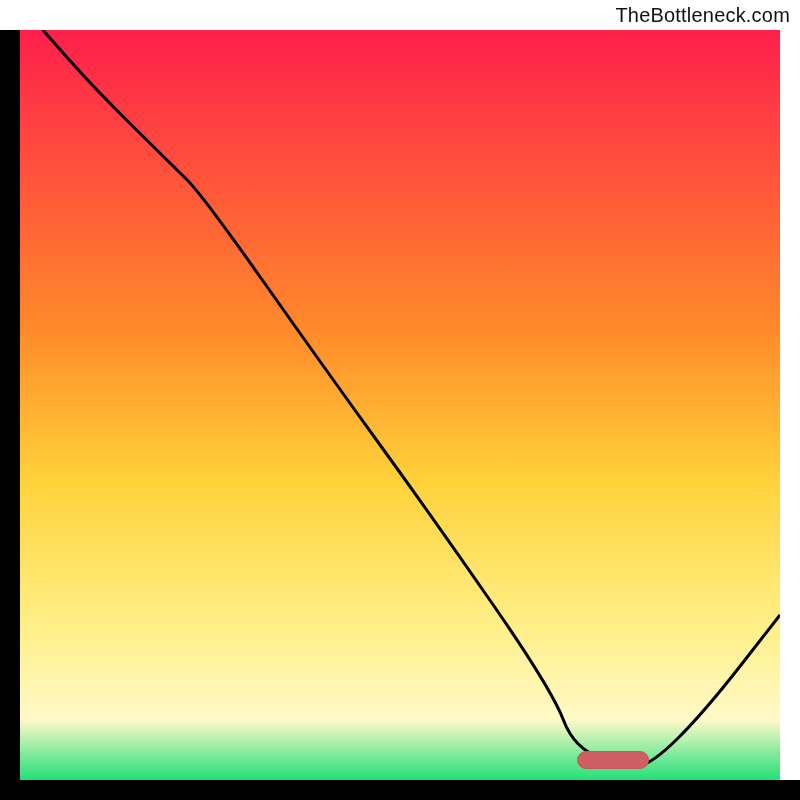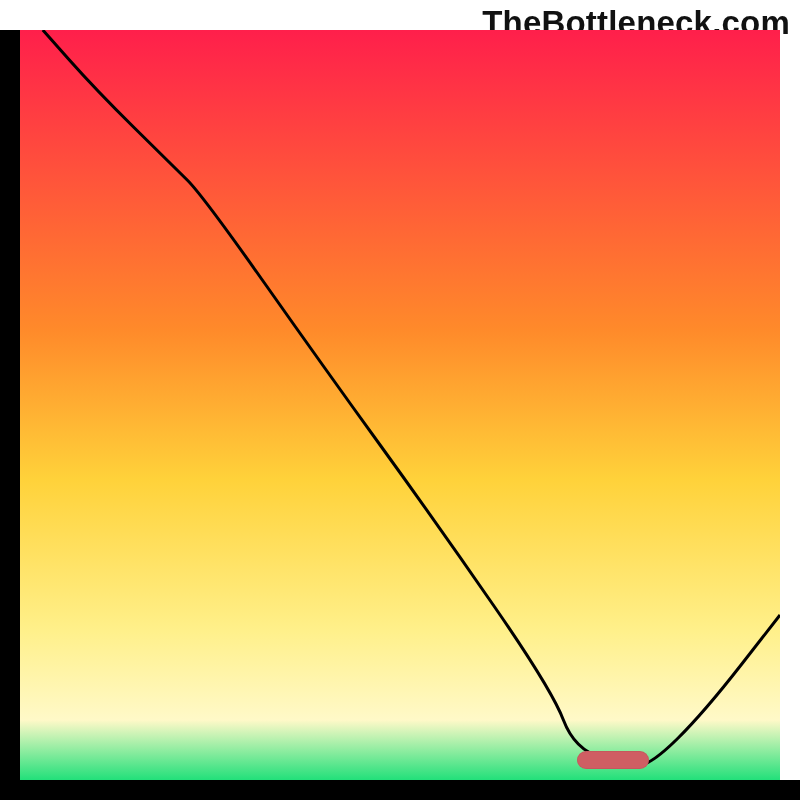--- a/index.html
+++ b/index.html
@@ -15,22 +15,22 @@
     position: relative;
     width: 800px;
     height: 800px;
     box-sizing: border-box;
   }
   .watermark {
     position: absolute;
     top: 4px;
     right: 10px;
     color: #111111;
-    font-size: 33px;
-    font-weight: 700;
+    font-size: 20px;
+    font-weight: 400;
     letter-spacing: 0.2px;
   }
   .plot-area {
     position: absolute;
     left: 20px;
     top: 30px;
     width: 760px;
     height: 750px;
     
     background: linear-gradient(to bottom,

